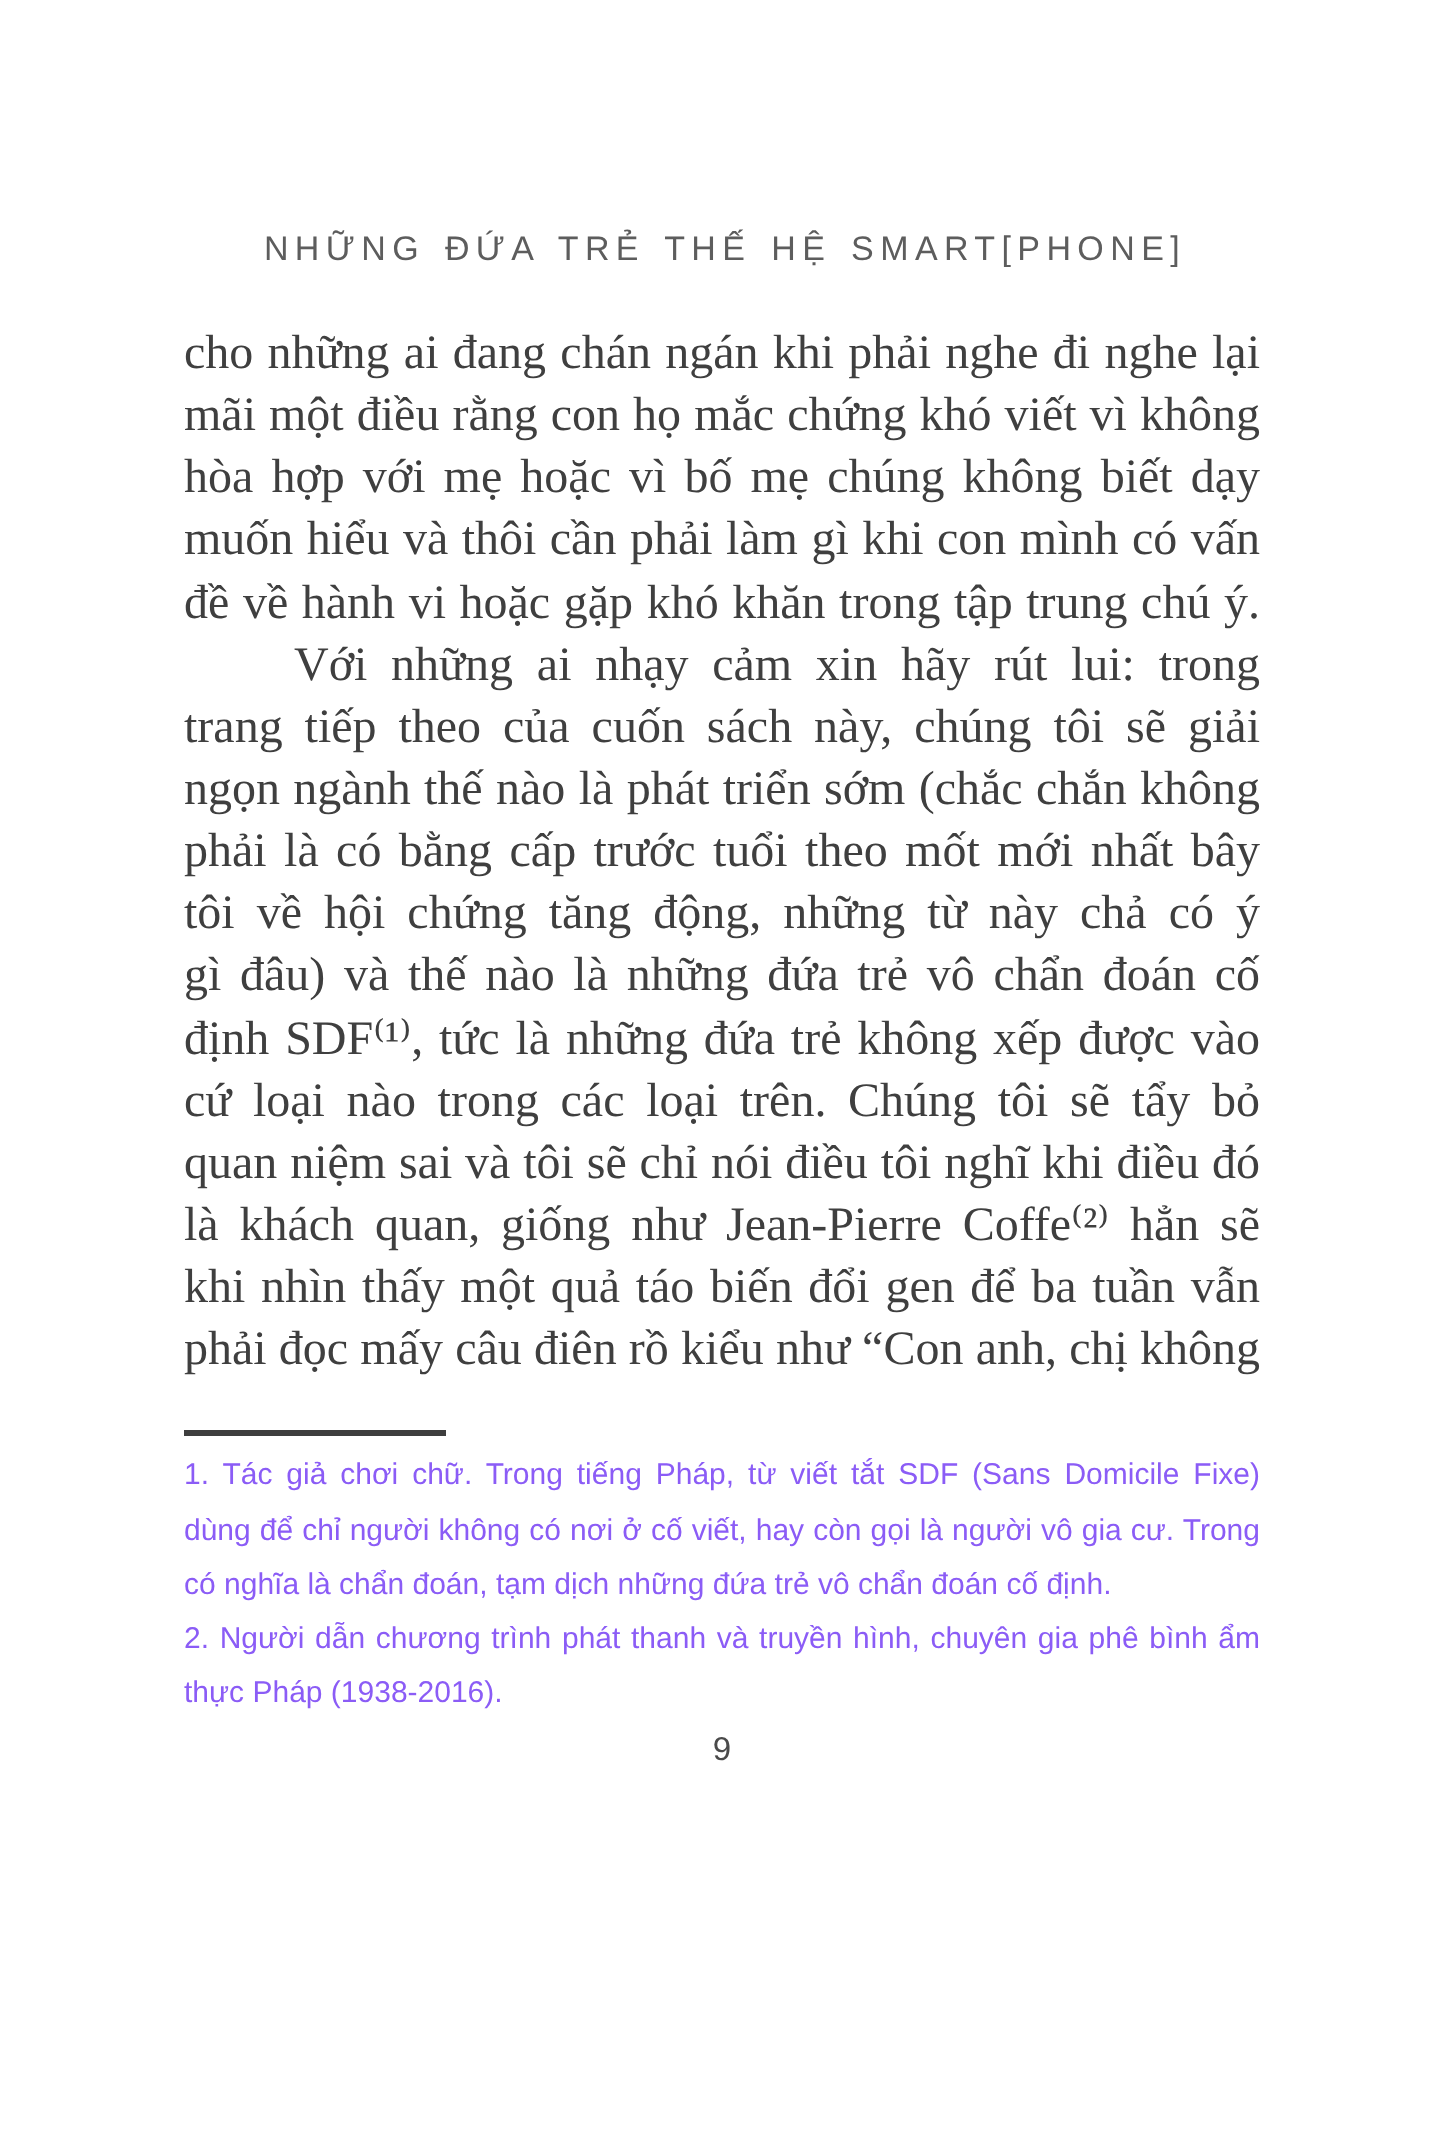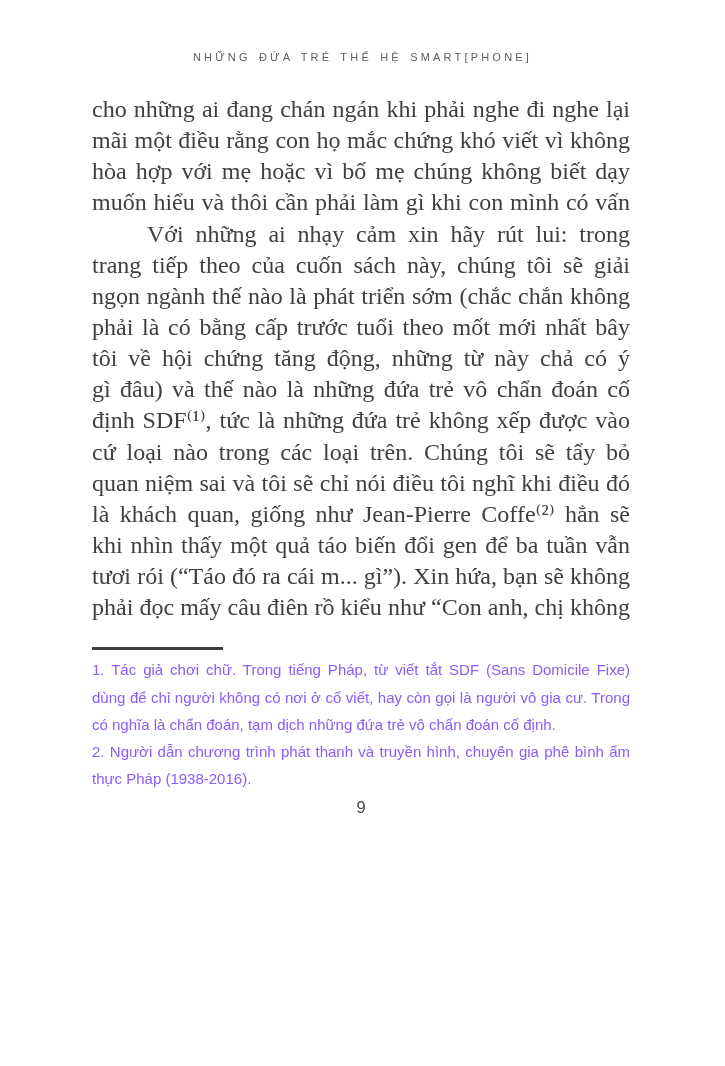--- a/index.html
+++ b/index.html
@@ -6,24 +6,24 @@
   html, body { margin: 0; padding: 0; background: #ffffff; }
   .page {
     position: relative;
     width: 725px;
     height: 1066px;
     background: #ffffff;
     overflow: hidden;
     box-sizing: border-box;
   }
   .running-head {
-    padding-top: 50px;
+    padding-top: 118px;
     text-align: center;
     font-family: "Liberation Sans", "DejaVu Sans", sans-serif;
-    font-size: 11px;
+    font-size: 17px;
     line-height: 14px;
     font-weight: 400;
     letter-spacing: 3.2px;
     word-spacing: 2px;
     color: #5d5d5d;
     white-space: nowrap;
   }
   .content {
     margin-left: 92px;
     width: 538px;
@@ -80,34 +80,34 @@
   <div class="running-head">NHỮNG ĐỨA TRẺ THẾ HỆ SMART[PHONE]</div>
 
   <div class="content">
 
     <div class="body-text">
       <div class="para para-1">
           <div class="line">cho những ai đang chán ngán khi phải nghe đi nghe lại</div>
           <div class="line">mãi một điều rằng con họ mắc chứng khó viết vì không</div>
           <div class="line">hòa hợp với mẹ hoặc vì bố mẹ chúng không biết dạy con.</div>
           <div class="line">muốn hiểu và thôi cần phải làm gì khi con mình có vấn</div>
+          <div class="line">đề về hành vi hoặc gặp khó khăn trong tập trung chú ý.</div>
         </div>
       <div class="para para-2">
           <div class="line">Với những ai nhạy cảm xin hãy rút lui: trong những</div>
           <div class="line">trang tiếp theo của cuốn sách này, chúng tôi sẽ giải thích</div>
           <div class="line">ngọn ngành thế nào là phát triển sớm (chắc chắn không</div>
           <div class="line">phải là có bằng cấp trước tuổi theo mốt mới nhất bây</div>
           <div class="line">tôi về hội chứng tăng động, những từ này chả có ý nghĩa</div>
           <div class="line">gì đâu) và thế nào là những đứa trẻ vô chẩn đoán cố</div>
           <div class="line">định SDF⁽¹⁾, tức là những đứa trẻ không xếp được vào bất</div>
           <div class="line">cứ loại nào trong các loại trên. Chúng tôi sẽ tẩy bỏ những</div>
           <div class="line">quan niệm sai và tôi sẽ chỉ nói điều tôi nghĩ khi điều đó</div>
           <div class="line">là khách quan, giống như Jean-Pierre Coffe⁽²⁾ hẳn sẽ làm</div>
           <div class="line">khi nhìn thấy một quả táo biến đổi gen để ba tuần vẫn</div>
-          <div class="line">tươi rói (“Táo đó ra cái m... gì”). Xin hứa, bạn sẽ không</div>
           <div class="line">phải đọc mấy câu điên rồ kiểu như “Con anh, chị không</div>
         </div>
     </div>
 
     <div class="footnote-separator"></div>
 
     <div class="footnotes">
       <div class="fn">
           <div class="line">1. Tác giả chơi chữ. Trong tiếng Pháp, từ viết tắt SDF (Sans Domicile Fixe) được</div>
           <div class="line">dùng để chỉ người không có nơi ở cố viết, hay còn gọi là người vô gia cư. Trong</div>

